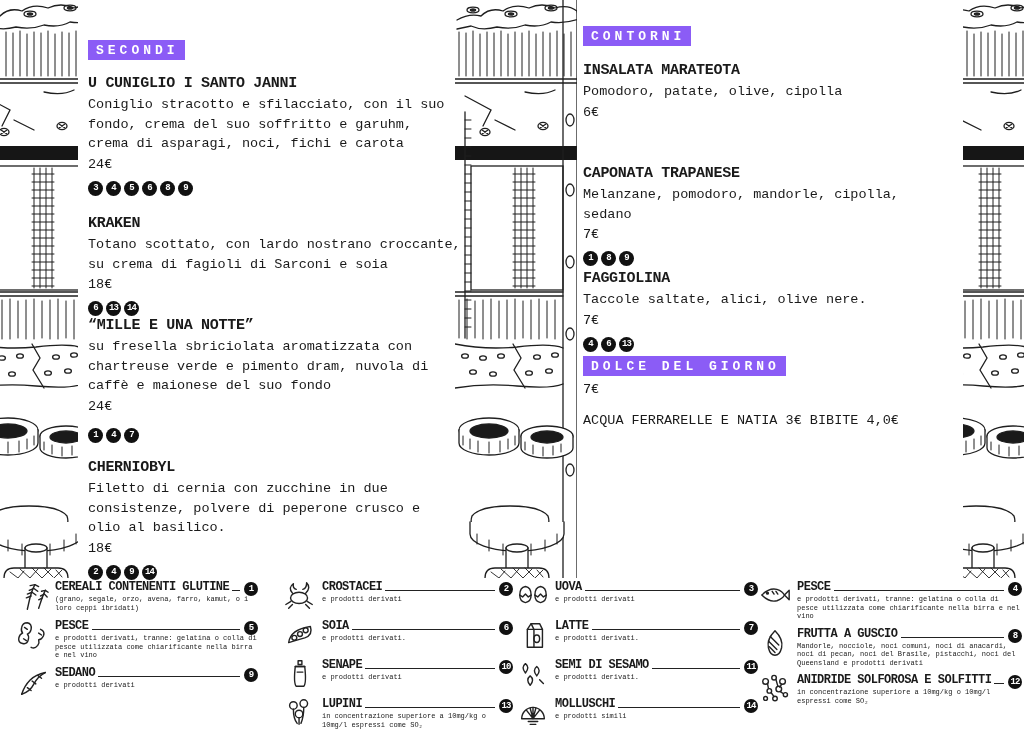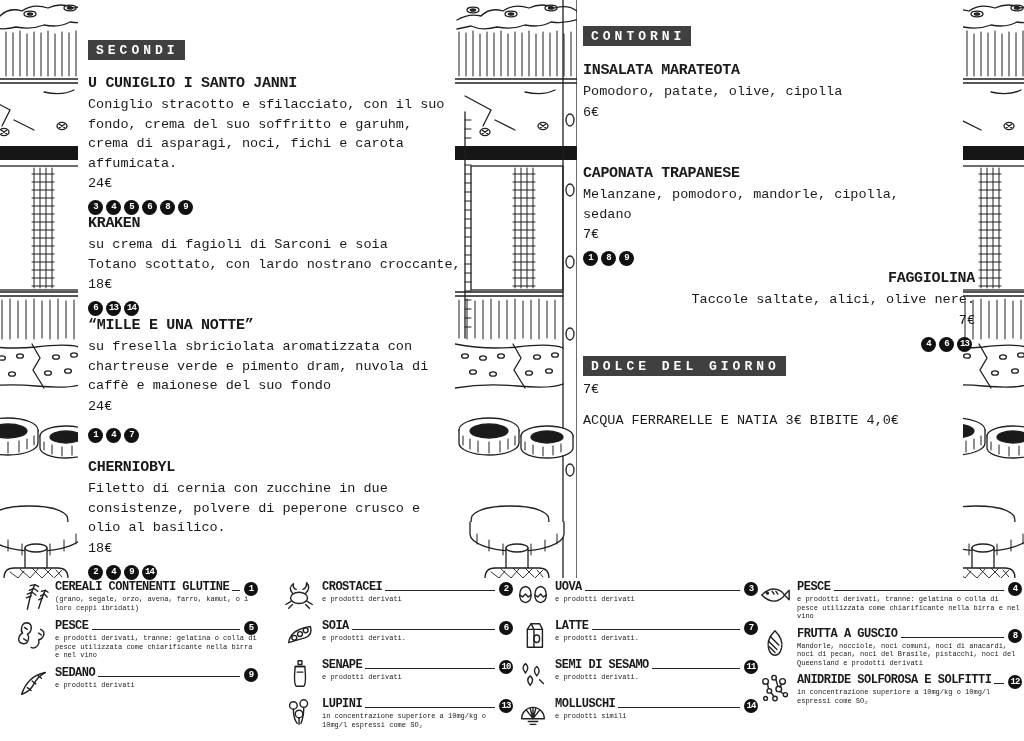--- a/index.html
+++ b/index.html
@@ -10,21 +10,21 @@
   
   .strip{position:absolute;top:0;height:578px;overflow:hidden;}
   #strip-left{left:0;width:78px;}
   #strip-center{left:455px;width:122px;}
   #strip-right{left:963px;width:61px;}
   .strip svg{width:124px;height:578px;display:block;}
   #strip-left svg{margin-left:-26px;}
   #strip-right svg{margin-left:-42px;}
   
   .sec-header{
-    display:inline-block;background:#404040;color:#fff;font-weight:bold;
+    display:inline-block;background:#8b5cf6;color:#fff;font-weight:bold;
     font-size:13px;letter-spacing:4px;padding:3px 6px 2px 8px;white-space:nowrap;
   }
   .dish{position:absolute;width:392px;}
   .dish-name{font-weight:bold;font-size:15px;letter-spacing:-0.3px;margin-bottom:3px;white-space:nowrap;}
   .dish-line{display:block;font-size:13.5px;line-height:19.5px;white-space:nowrap;}
   .dish-price{font-size:13.5px;line-height:19px;margin-top:1px;}
   .badges{margin-top:5px;line-height:15px;}
   .badge{
     display:inline-flex;align-items:center;justify-content:center;
     width:15px;height:15px;border-radius:50%;background:#111;color:#fff;
@@ -141,31 +141,30 @@
 
 <div style="position:absolute;left:88px;top:40px;">
   <span class="sec-header">SECONDI</span>
 </div>
 
 <div class="dish" style="left:88px;top:75px;">
   <div class="dish-name">U CUNIGLIO I SANTO JANNI</div>
   <span class="dish-line">Coniglio stracotto e sfilacciato, con il suo</span>
   <span class="dish-line">fondo, crema del suo soffritto e garuhm,</span>
   <span class="dish-line">crema di asparagi, noci, fichi e carota</span>
-  <span class="dish-line">affumicata.</span>
   <div class="dish-price">24€</div>
   <div class="badges">
     <span class="badge">3</span><span class="badge">4</span><span class="badge">5</span><span class="badge">6</span><span class="badge">8</span><span class="badge">9</span>
   </div>
 </div>
 
 <div class="dish" style="left:88px;top:215px;">
   <div class="dish-name">KRAKEN</div>
+  <span class="dish-line">Totano scottato, con lardo nostrano croccante,</span>
   <span class="dish-line">su crema di fagioli di Sarconi e soia</span>
-  <span class="dish-line">Totano scottato, con lardo nostrano croccante,</span>
   <div class="dish-price">18€</div>
   <div class="badges" style="">
     <span class="badge">6</span><span class="badge">13</span><span class="badge">14</span>
   </div>
 </div>
 
 <div class="dish" style="left:88px;top:317px;">
   <div class="dish-name">“MILLE E UNA NOTTE”</div>
   <span class="dish-line">su fresella sbriciolata aromatizzata con</span>
   <span class="dish-line">chartreuse verde e pimento dram, nuvola di</span>
@@ -200,21 +199,21 @@
 <div class="dish" style="left:583px;top:165px;">
   <div class="dish-name">CAPONATA TRAPANESE</div>
   <span class="dish-line">Melanzane, pomodoro, mandorle, cipolla,</span>
   <span class="dish-line">sedano</span>
   <div class="dish-price">7€</div>
   <div class="badges">
     <span class="badge">1</span><span class="badge">8</span><span class="badge">9</span>
   </div>
 </div>
 
-<div class="dish" style="left:583px;top:270px;text-align:right;">
+<div class="dish" style="left:583px;top:270px;">
   <div class="dish-name">FAGGIOLINA</div>
   <span class="dish-line">Taccole saltate, alici, olive nere.</span>
   <div class="dish-price">7€</div>
   <div class="badges">
     <span class="badge">4</span><span class="badge">6</span><span class="badge">13</span>
   </div>
 </div>
 
 <div style="position:absolute;left:583px;top:356px;">
   <span class="sec-header">DOLCE DEL GIORNO</span>

